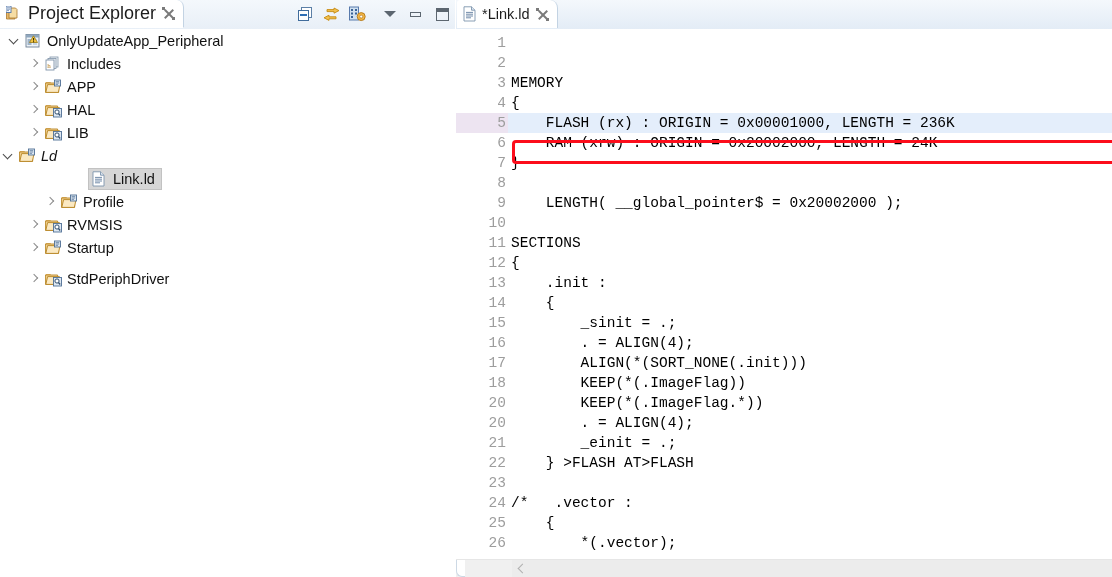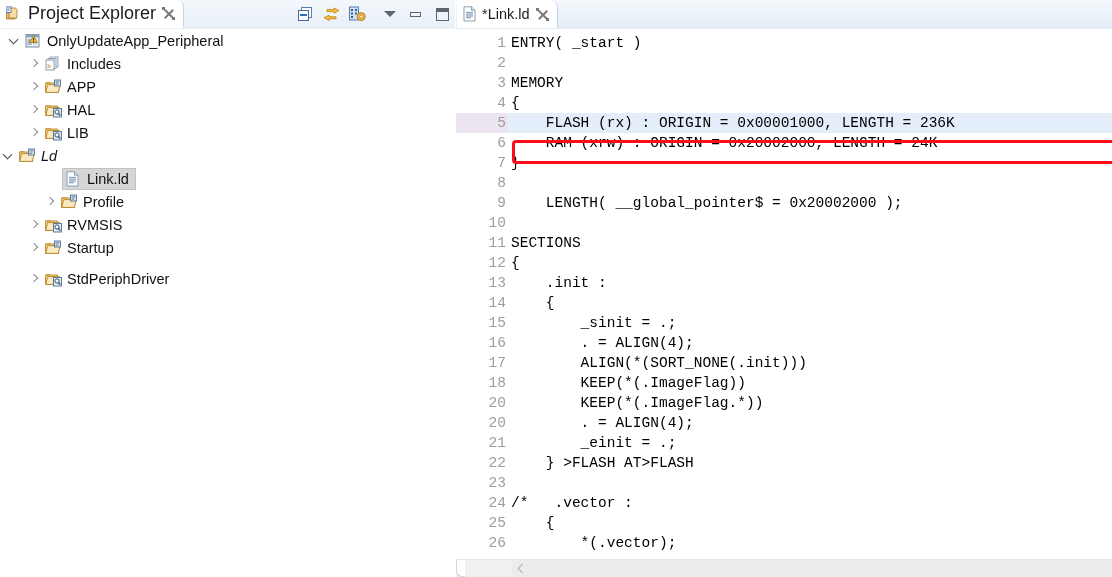--- a/index.html
+++ b/index.html
@@ -511,21 +511,21 @@
             <span class="tree-icon"><svg width="17" height="16" viewBox="0 0 17 16">
                 <path d="M0.6 3.2 L5.4 3.2 L6.8 4.8 L0.6 4.8 Z" fill="#d79f3c"></path>
                 <path d="M0.6 4 L13.6 4 L13.6 13.4 L0.6 13.4 Z" fill="#f7d89a" stroke="#b5821f" stroke-width="0.9"></path>
                 <path d="M2.6 5.6 L15 5.6 L13.4 13.4 L0.8 13.4 Z" fill="#fbe9c2" stroke="#b5821f" stroke-width="0.9"></path>
                 <rect x="9.5" y="1" width="6" height="6" fill="#dfe9f3" stroke="#4f6f94" stroke-width="0.9"></rect>
                 <path d="M10.6 2.6 h3.6 M10.6 4 h3.6 M10.6 5.4 h2.4" stroke="#4f6f94" stroke-width="0.7"></path>
               </svg></span>
             <span class="tree-label">Ld</span>
           </span>
         </div>
-        <div class="tree-row selected" style="padding-left: 46px;">
+        <div class="tree-row selected" style="padding-left: 46px; margin-left: 26px;">
           <span class="twisty "></span>
           <span class="sel-wrap">
             <span class="tree-icon"><svg width="17" height="16" viewBox="0 0 17 16">
                 <path d="M2 0.8 L9.5 0.8 L13 4.2 L13 15 L2 15 Z" fill="#ffffff" stroke="#7d94ad" stroke-width="0.9"></path>
                 <path d="M9.5 0.8 L9.5 4.2 L13 4.2" fill="#dae5f0" stroke="#7d94ad" stroke-width="0.9"></path>
                 <path d="M4 6.4 h7 M4 8.2 h7 M4 10 h7 M4 11.8 h5" stroke="#4f6f94" stroke-width="0.8"></path>
               </svg></span>
             <span class="tree-label">Link.ld</span>
           </span>
         </div>
@@ -602,21 +602,21 @@
         <span class="editor-tab-title">*Link.ld</span>
         <span class="close-x">
             <i class="nub1"></i>
             <i class="nub2"></i>
           </span>
       </div>
     </div>
 
     <div class="code-area">
       <div class="code-lines" id="code-container">
-          <div class="code-line"><span class="gutter-num">1</span><span class="code-text">ENTRY( _start )</span></div>
+          <div class="code-line"><span class="gutter-num">1</span></div>
           <div class="code-line"><span class="gutter-num">2</span><span class="code-text"></span></div>
           <div class="code-line"><span class="gutter-num">3</span><span class="code-text">MEMORY</span></div>
           <div class="code-line"><span class="gutter-num">4</span><span class="code-text">{</span></div>
           <div class="code-line current"><span class="gutter-num">5</span><span class="code-text">    FLASH (rx) : ORIGIN = 0x00001000, LENGTH = 236K</span></div>
           <div class="code-line"><span class="gutter-num">6</span><span class="code-text">    RAM (xrw) : ORIGIN = 0x20002000, LENGTH = 24K</span></div>
           <div class="code-line"><span class="gutter-num">7</span><span class="code-text">}</span></div>
           <div class="code-line"><span class="gutter-num">8</span><span class="code-text"></span></div>
           <div class="code-line"><span class="gutter-num">9</span><span class="code-text">    LENGTH( __global_pointer$ = 0x20002000 );</span></div>
           <div class="code-line"><span class="gutter-num">10</span><span class="code-text"></span></div>
           <div class="code-line"><span class="gutter-num">11</span><span class="code-text">SECTIONS</span></div>

